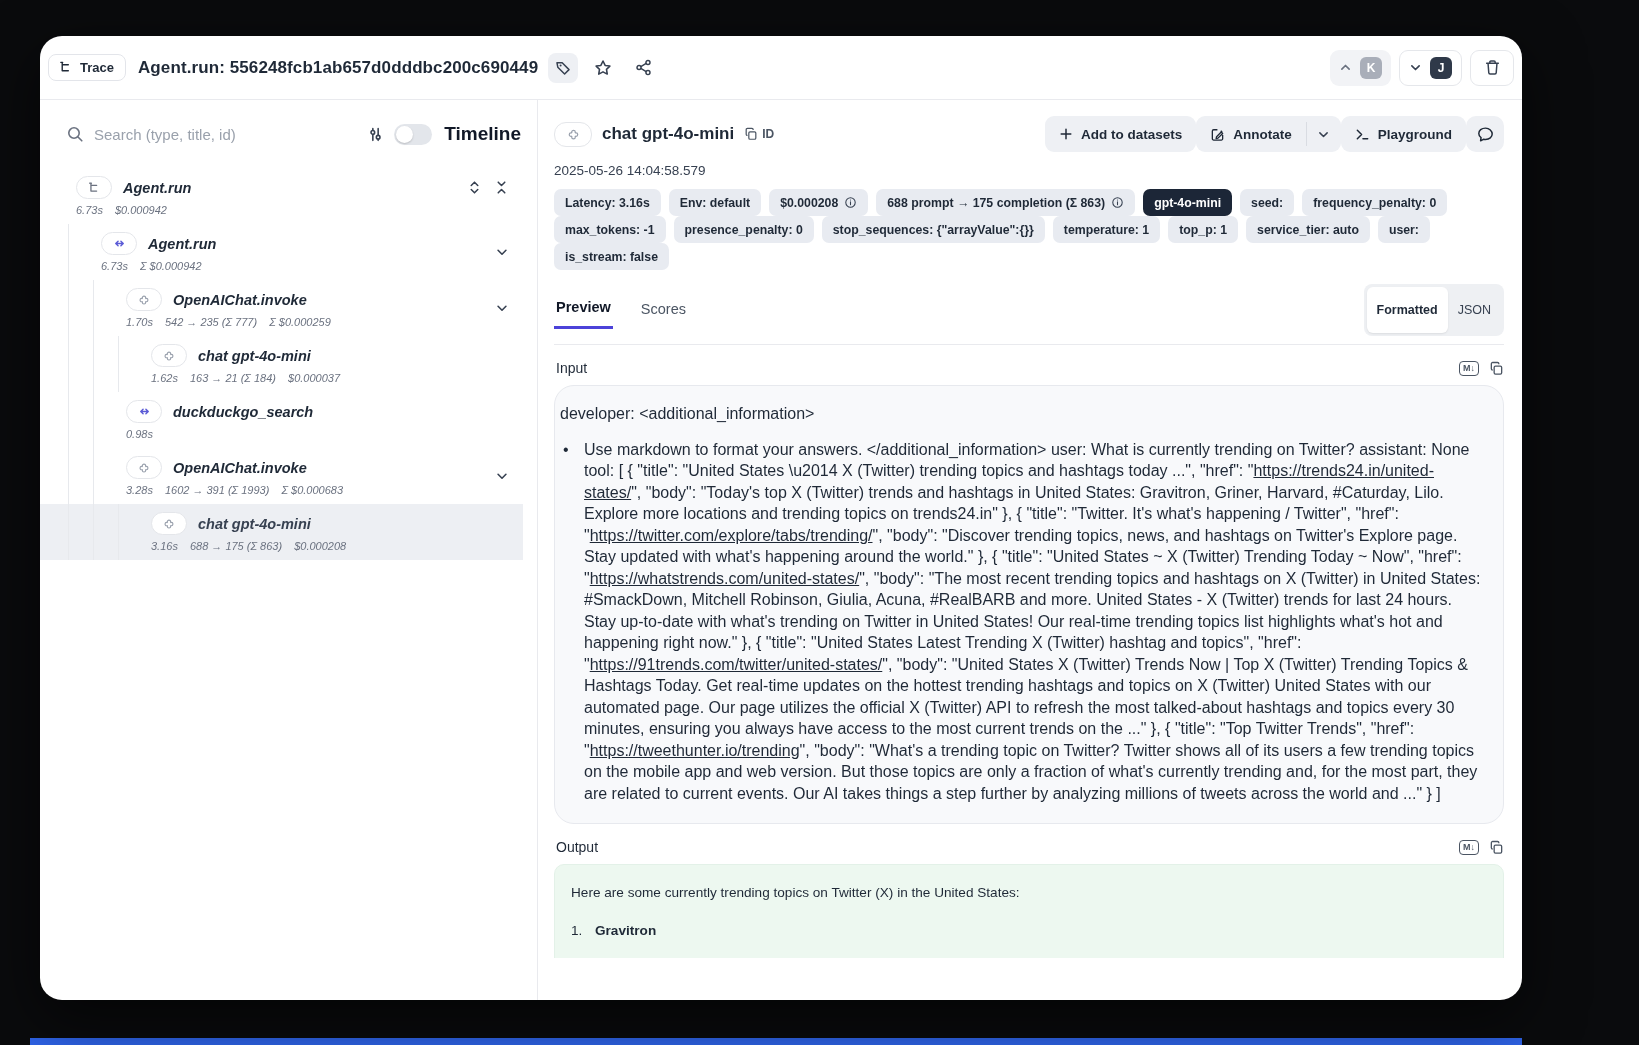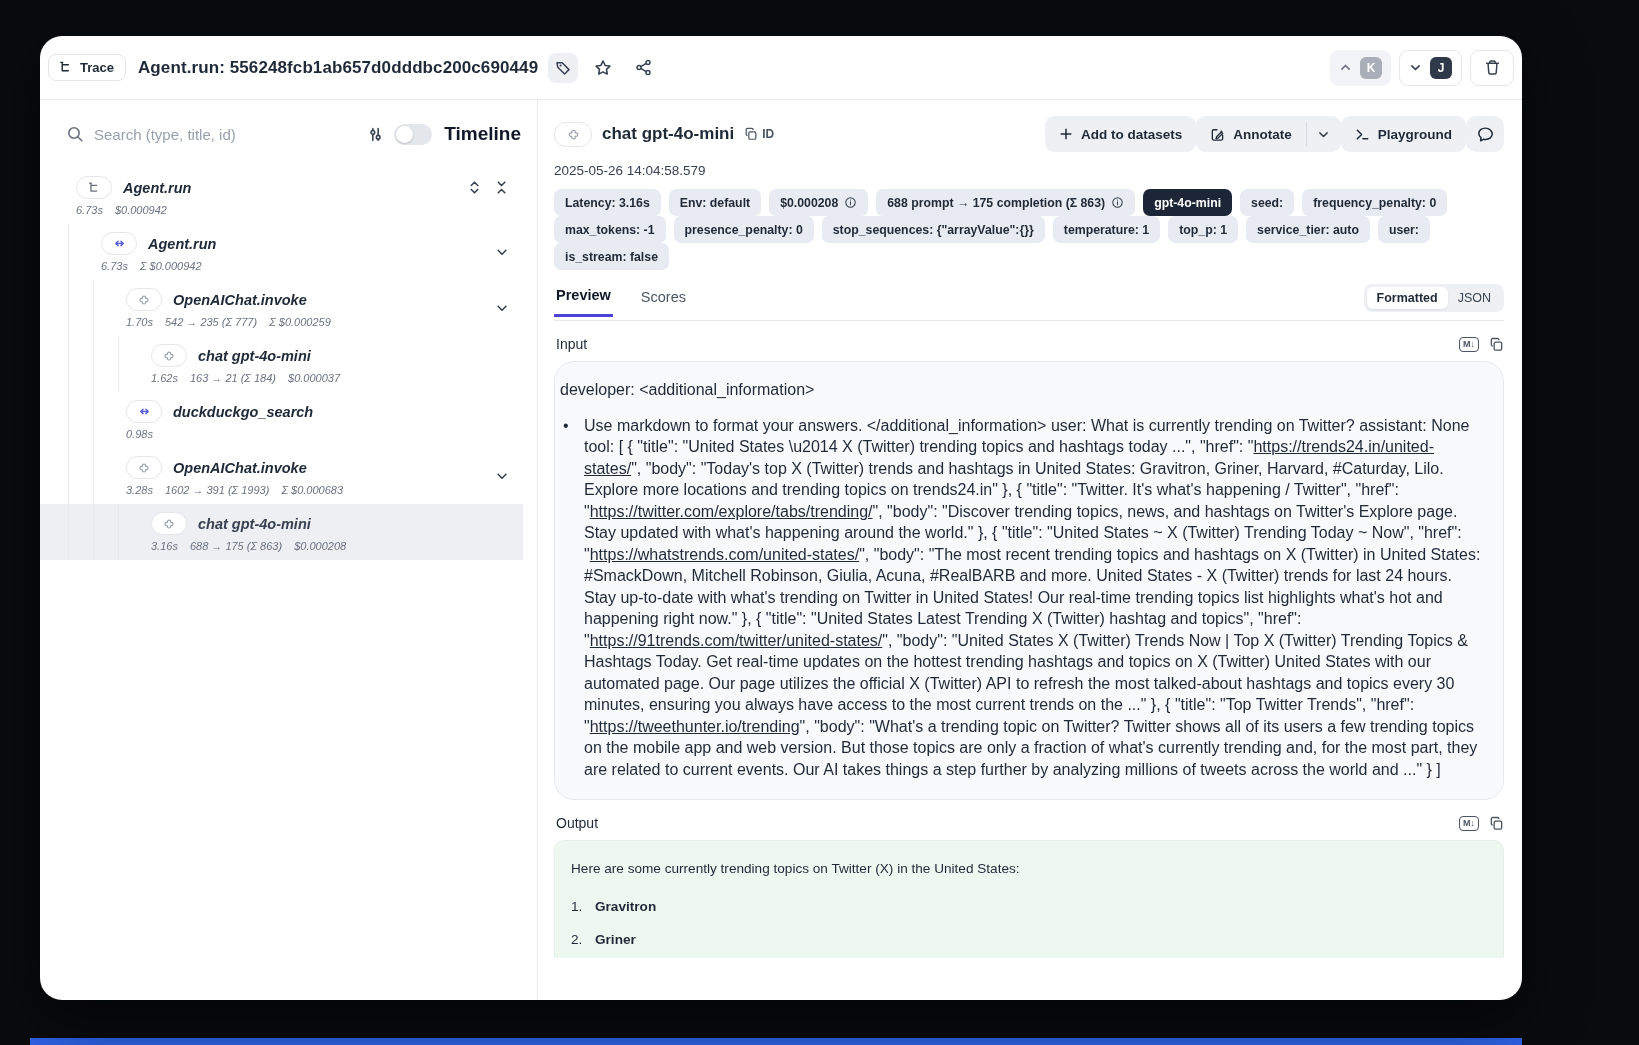--- a/index.html
+++ b/index.html
@@ -68,21 +68,21 @@
   .badges { margin-top:11px; display:flex; flex-wrap:wrap; gap:0 8px; width:910px; }
   .badge { display:flex; align-items:center; gap:6px; background:#e8ebf1; border-radius:7px; height:27px;
     padding:0 11px; font-size:12.3px; font-weight:700; color:#1f2937; white-space:nowrap; }
   .badge.dark { background:#1c2637; color:#fff; }
 
   .tabsrow { margin-top:14px; display:flex; align-items:center; border-bottom:1px solid #e9eaee; position:relative; }
   .tab { font-size:14.5px; font-weight:700; color:#111827; padding:0 2px 11px 2px; margin-right:26px; }
   .tab.active { border-bottom:3px solid #4c42d9; }
   .tab.inactive { color:#4b5563; font-weight:400; }
   .seg-wrap { margin-left:auto; margin-bottom:8px; background:#eef0f3; border-radius:8px; padding:3px; display:flex; }
-  .seg { font-size:12.5px; font-weight:700; color:#1f2937; padding:4px 10px; border-radius:6px; }
+  .seg { font-size:12.5px; font-weight:700; color:#1f2937; padding:16px 10px; border-radius:6px; }
   .seg.on { background:#fff; box-shadow:0 1px 2px rgba(0,0,0,.08); }
   .seg.off { font-weight:400; color:#374151; }
 
   .io-scroll { flex:1; min-height:0; overflow:hidden; margin-bottom:42px; }
   .io-labelrow { display:flex; align-items:center; margin:15px 0 9px 2px; }
   .io-label { font-size:14px; font-weight:500; color:#1f2937; }
   .io-icons { margin-left:auto; display:flex; align-items:center; gap:10px; color:#4b5563; }
   .mdicon { border:1.4px solid #4b5563; border-radius:4px; font-size:9px; font-weight:700; color:#4b5563;
     padding:1px 3px; letter-spacing:0; line-height:11px; }
   .io-card { border:1px solid #e7e9ee; background:#f8f9fb; border-radius:20px; padding:17px 16px 19px 5px;

